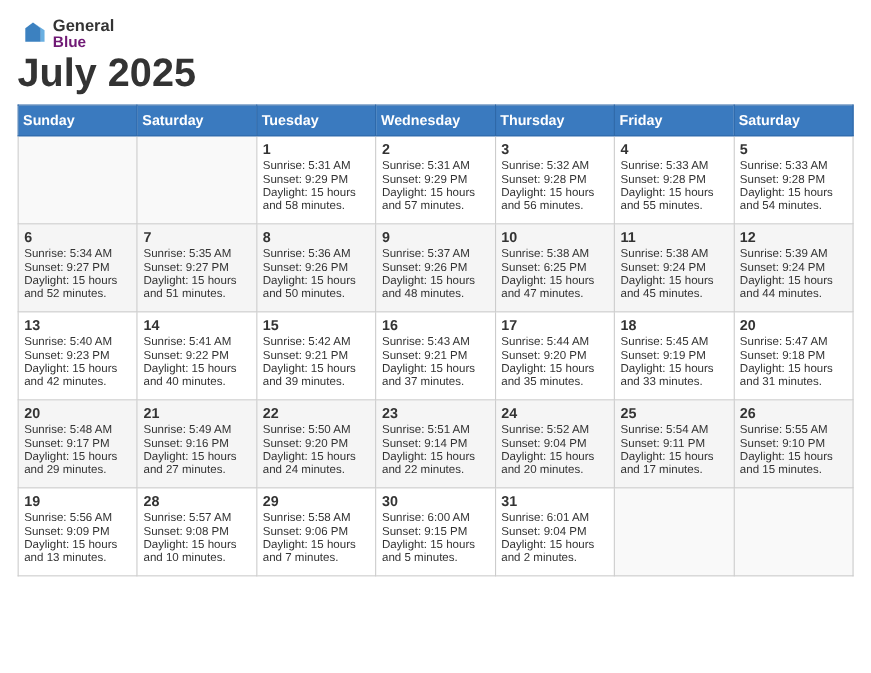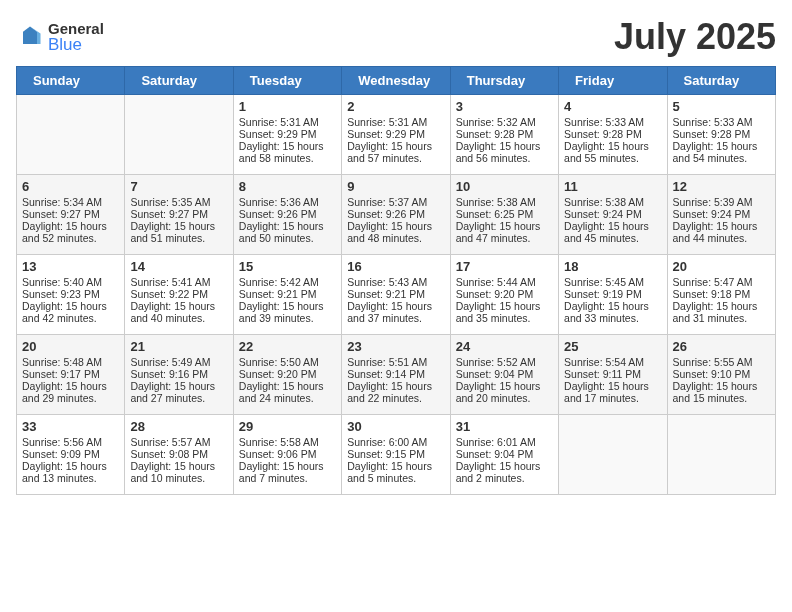--- a/index.html
+++ b/index.html
@@ -6,42 +6,43 @@
     body {
       font-family: Arial, sans-serif;
       background: #fff;
       width: 792px;
       min-height: 612px;
       padding: 16px;
     }
     .header {
       display: flex;
       justify-content: space-between;
-      align-items: center;
+      align-items: flex-start;
       margin-bottom: 8px;
+      flex-direction: column;
     }
     .logo {
       display: flex;
       align-items: center;
       gap: 4px;
     }
     .logo-text {
       display: flex;
       flex-direction: column;
       line-height: 1;
     }
     .logo-general {
       font-size: 15px;
       font-weight: bold;
       color: #333;
     }
     .logo-blue {
-      font-size: 17px;
-      font-weight: normal;
-      color: #3b82f6;
+      font-size: 14px;
+      font-weight: bold;
+      color: #701a75;
     }
     .logo-icon {
       width: 28px;
       height: 28px;
     }
     .title-block {
       text-align: right;
     }
     .month-year {
       font-size: 36px;
@@ -55,21 +56,21 @@
     .calendar {
       width: 100%;
       border-collapse: collapse;
       border: 1px solid #ccc;
     }
     .calendar th {
       background: #3a7abf;
       color: #fff;
       font-size: 13px;
       font-weight: bold;
-      padding: 6px 16px;
+      padding: 6px 4px;
       text-align: left;
       border: 1px solid #2e68a8;
     }
     .calendar td {
       width: 108px;
       vertical-align: top;
       padding: 4px 5px;
       border: 1px solid #ccc;
       font-size: 10.5px;
       color: #333;
@@ -285,21 +286,21 @@
         </td>
         <td>
           <span class="day-num">26</span>
           <div>Sunrise: 5:55 AM</div>
           <div>Sunset: 9:10 PM</div>
           <div>Daylight: 15 hours and 15 minutes.</div>
         </td>
       </tr>
       <tr>
         <td>
-          <span class="day-num">33</span>
+          <span class="day-num">19</span>
           <div>Sunrise: 5:56 AM</div>
           <div>Sunset: 9:09 PM</div>
           <div>Daylight: 15 hours and 13 minutes.</div>
         </td>
         <td>
           <span class="day-num">28</span>
           <div>Sunrise: 5:57 AM</div>
           <div>Sunset: 9:08 PM</div>
           <div>Daylight: 15 hours and 10 minutes.</div>
         </td>

